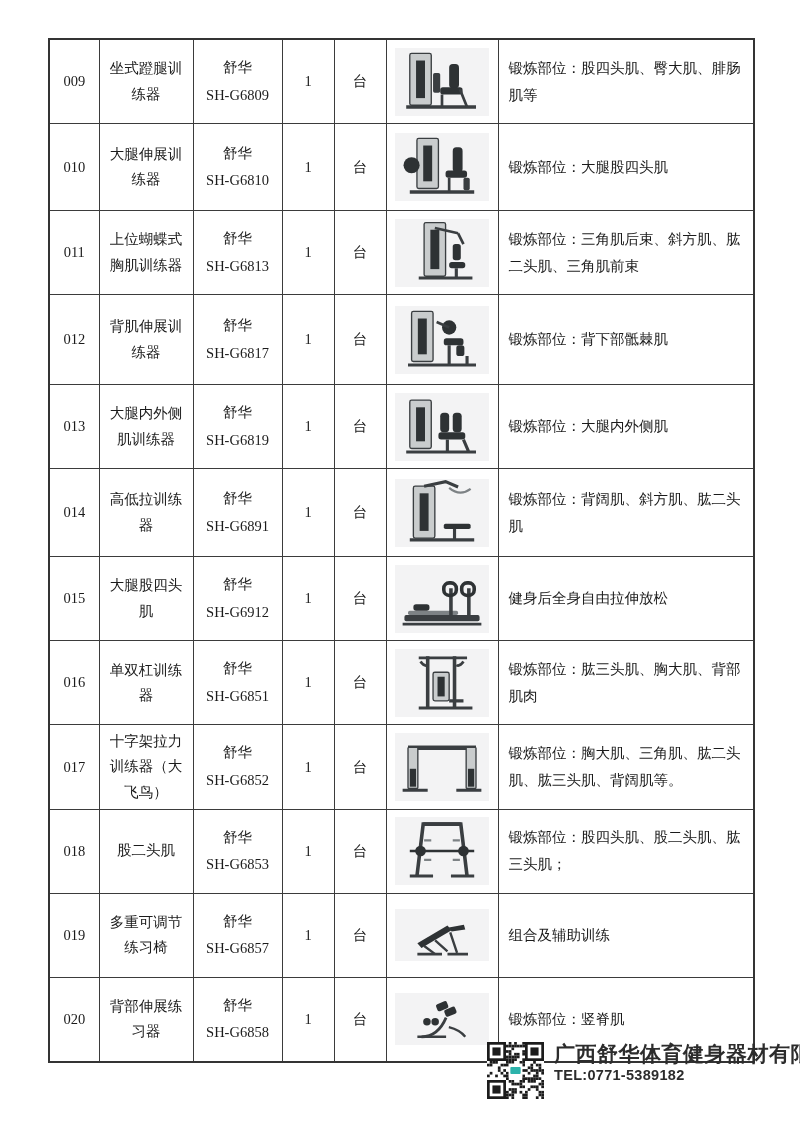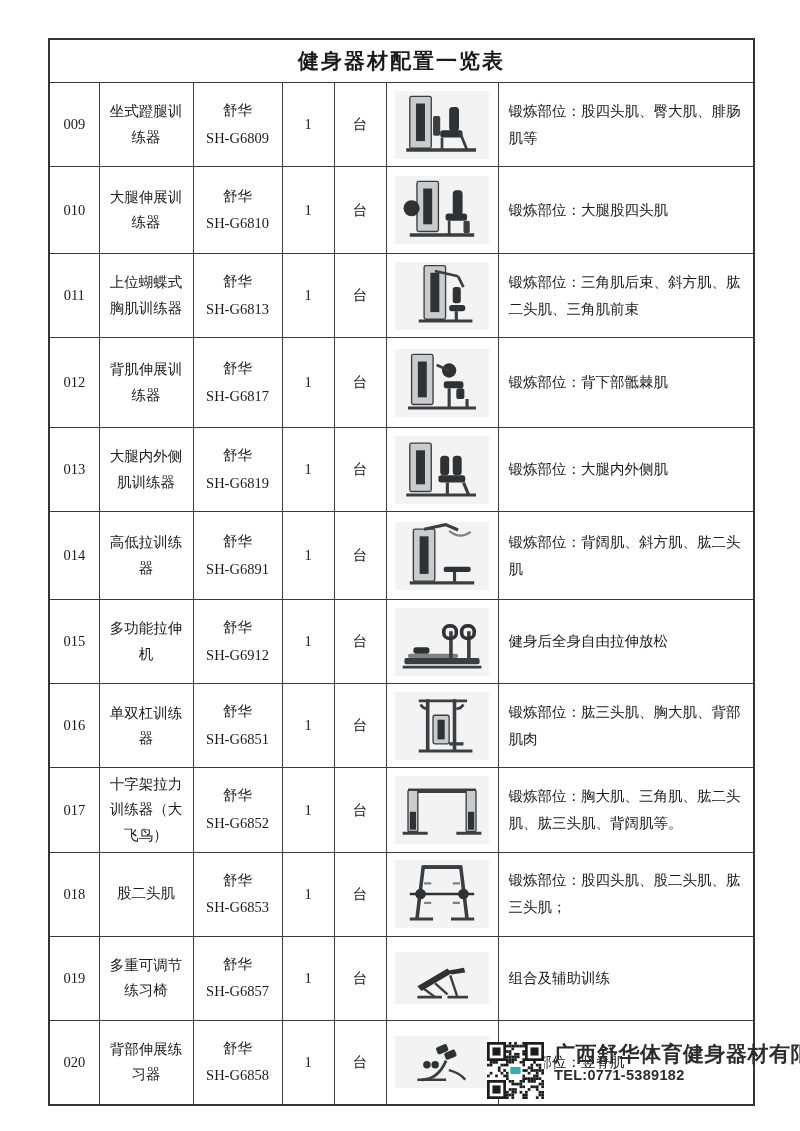--- a/index.html
+++ b/index.html
@@ -101,23 +101,20 @@
     <colgroup>
       <col style="width:50px">
         <col style="width:94px">
         <col style="width:89px">
       <col style="width:52px">
         <col style="width:52px">
         <col style="width:112px">
       <col style="width:256px">
     </colgroup>
     <thead>
-      <tr>
-        <th class="title-cell" colspan="7">健身器材配置一览表</th>
-      </tr>
     </thead>
     <tbody id="table-body">
         <tr>
     <td class="c-no">009</td>
     <td class="c-name">坐式蹬腿训练器</td>
     <td class="c-model">
       <div>舒华</div>
       <div>SH-G6809</div>
     </td>
     <td class="c-qty">1</td>
@@ -256,21 +253,21 @@
       <path d="M58 10 Q70 20 82 11" stroke="#7d8285" stroke-width="2.5" fill="none"></path>
       <rect x="52" y="50" width="30" height="6" rx="2" fill="#2e3234"></rect>
       <path d="M64 56 V68 M14 68 H86" stroke="#3a3e41" stroke-width="3.5"></path>
               </svg>
             </div>
     </td>
     <td class="c-note">锻炼部位：背阔肌、斜方肌、肱二头肌</td>
   </tr>
         <tr>
     <td class="c-no">015</td>
-    <td class="c-name">多功能拉伸机</td>
+    <td class="c-name">大腿股四头肌</td>
     <td class="c-model">
       <div>舒华</div>
       <div>SH-G6912</div>
     </td>
     <td class="c-qty">1</td>
     <td class="c-unit">台</td>
     <td class="c-img">
       <div class="photo">
               <svg viewBox="0 0 100 76" preserveAspectRatio="xMidYMid meet">
     <rect x="0" y="0" width="100" height="76" fill="#f3f3f4"></rect>

